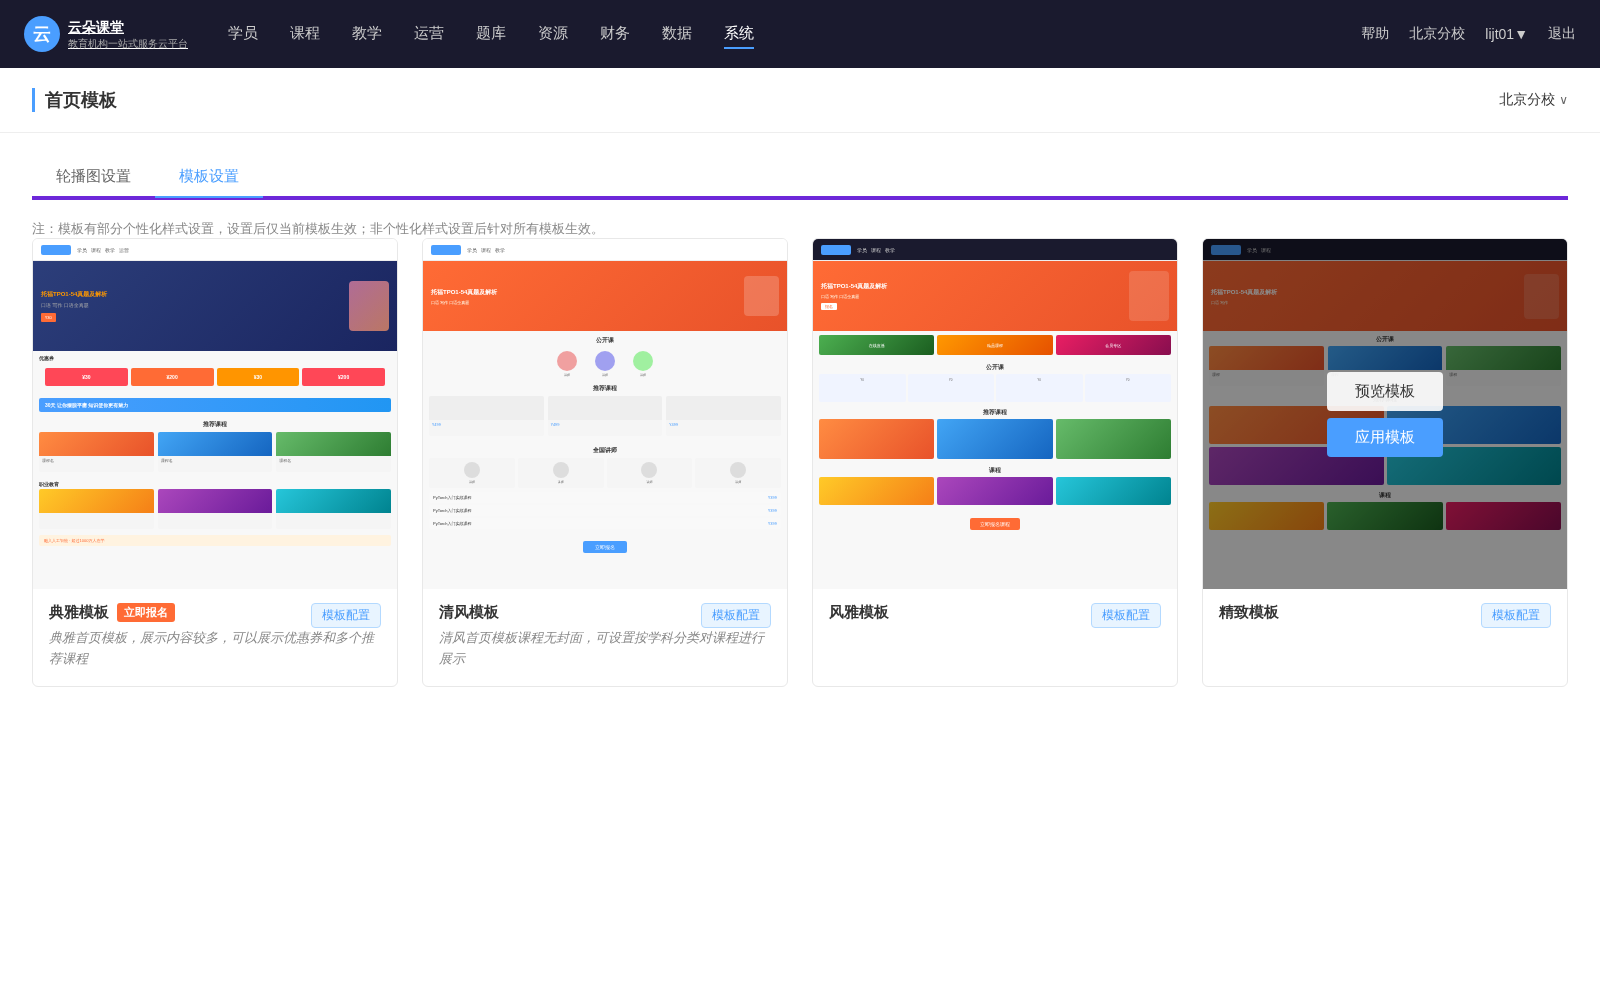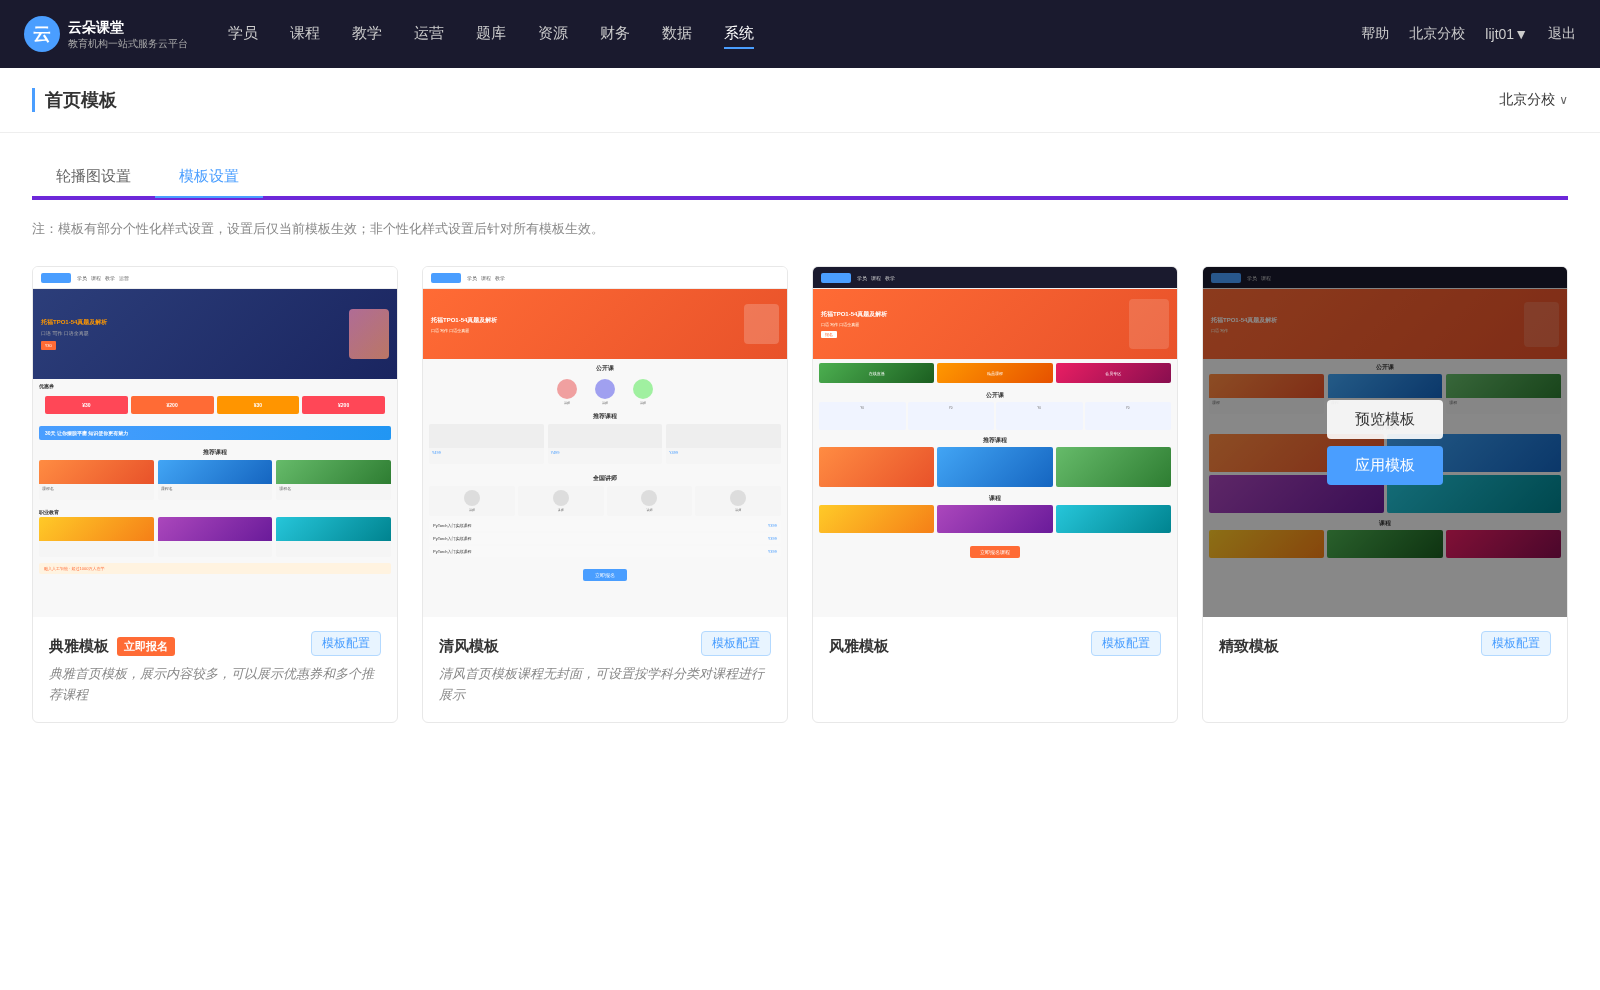--- a/index.html
+++ b/index.html
@@ -25,21 +25,21 @@
       background: #4a9eff;
       border-radius: 50%;
       display: flex;
       align-items: center;
       justify-content: center;
       font-size: 18px;
       font-weight: bold;
       color: white;
       margin-right: 8px;
     }
-    .logo-text { font-size: 13px; line-height: 1.3; color: #fff; }
+    .logo-text { font-size: 13px; line-height: 1.3; color: #fff; text-decoration: underline; }
     .logo-text .line1 { font-size: 14px; font-weight: bold; }
     .logo-text .line2 { font-size: 10px; color: #aaa; }
     .nav-items {
       display: flex;
       gap: 32px;
       flex: 1;
     }
     .nav-item {
       color: #ccc;
       font-size: 15px;
@@ -110,21 +110,20 @@
     .tab.active {
       color: #4a9eff;
       border-bottom: 2px solid #4a9eff;
       font-weight: 500;
     }
 
     
     .note {
       font-size: 13px;
       color: #888;
-      margin-bottom: 28px;
     }
 
     
     .template-grid {
       display: grid;
       grid-template-columns: repeat(4, 1fr);
       gap: 24px;
     }
 
     .template-card {
@@ -175,23 +174,22 @@
       font-size: 15px;
       cursor: pointer;
       font-weight: 500;
     }
 
     .template-info {
       padding: 14px 16px 16px;
     }
     .template-name-row {
       display: flex;
-      align-items: flex-end;
+      align-items: flex-start;
       justify-content: space-between;
-      margin-bottom: 8px;
     }
     .template-name {
       font-size: 15px;
       font-weight: bold;
       color: #333;
       display: flex;
       align-items: center;
       gap: 8px;
     }
     .badge-current {

